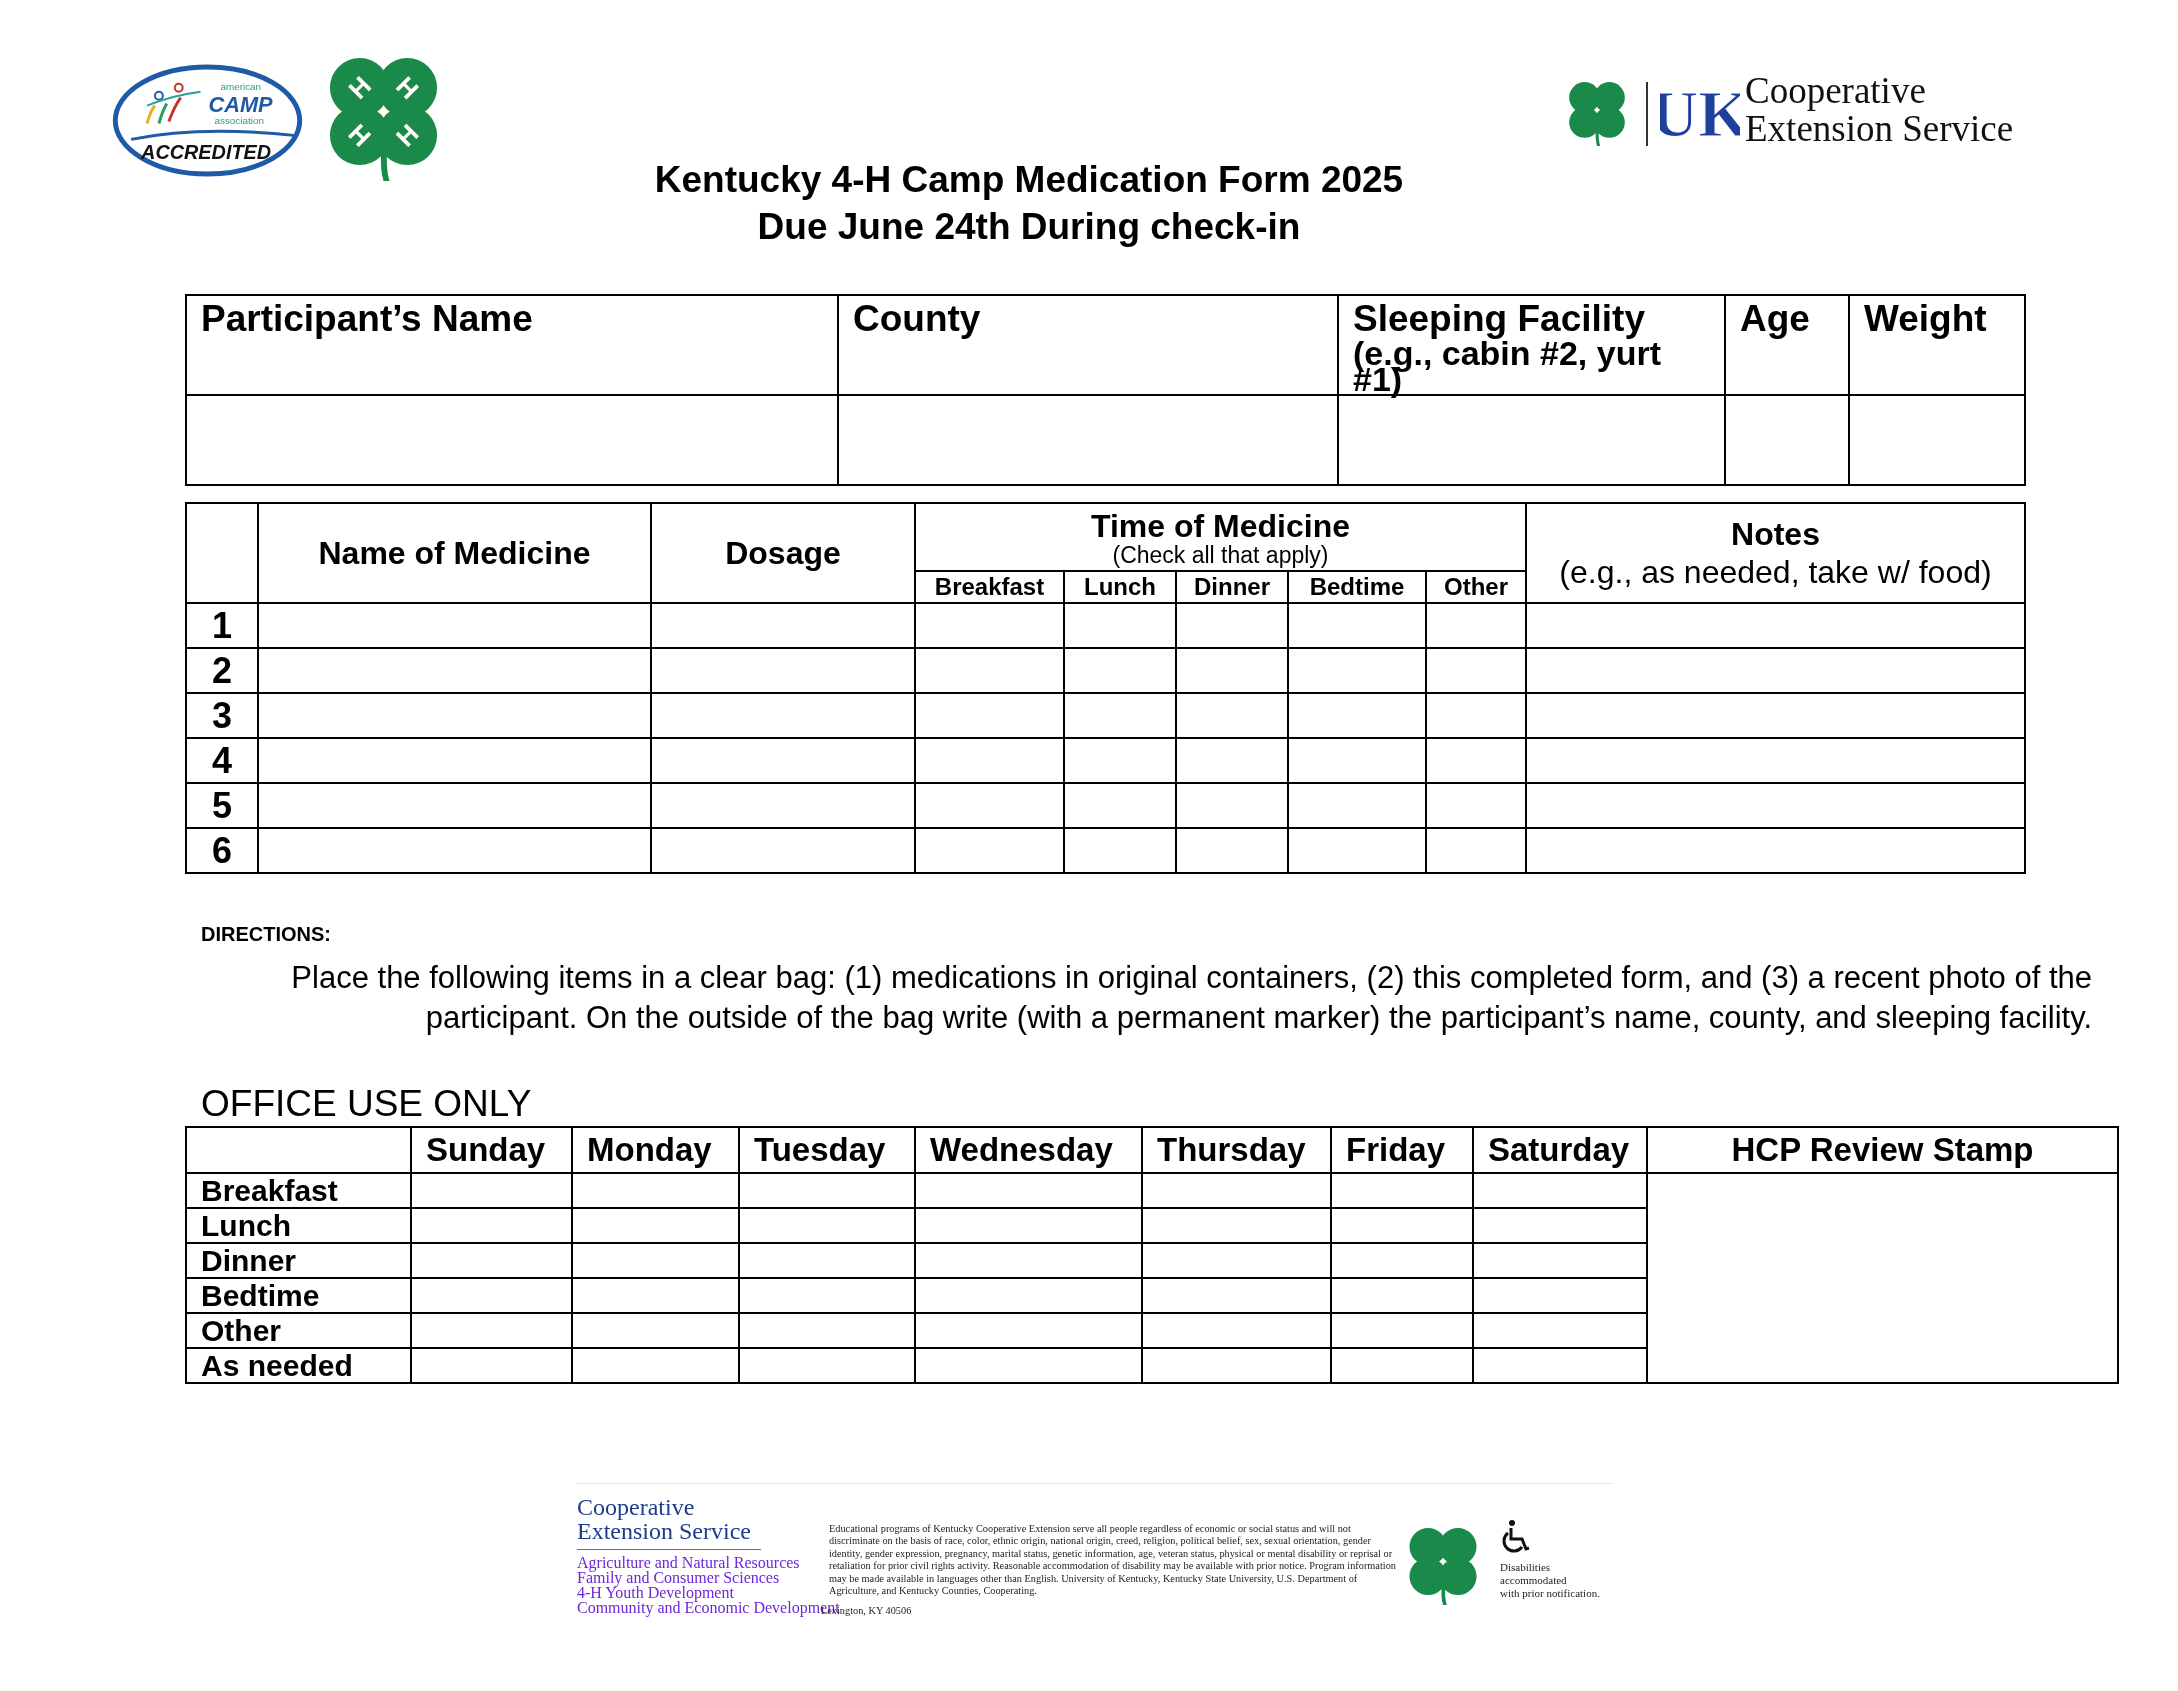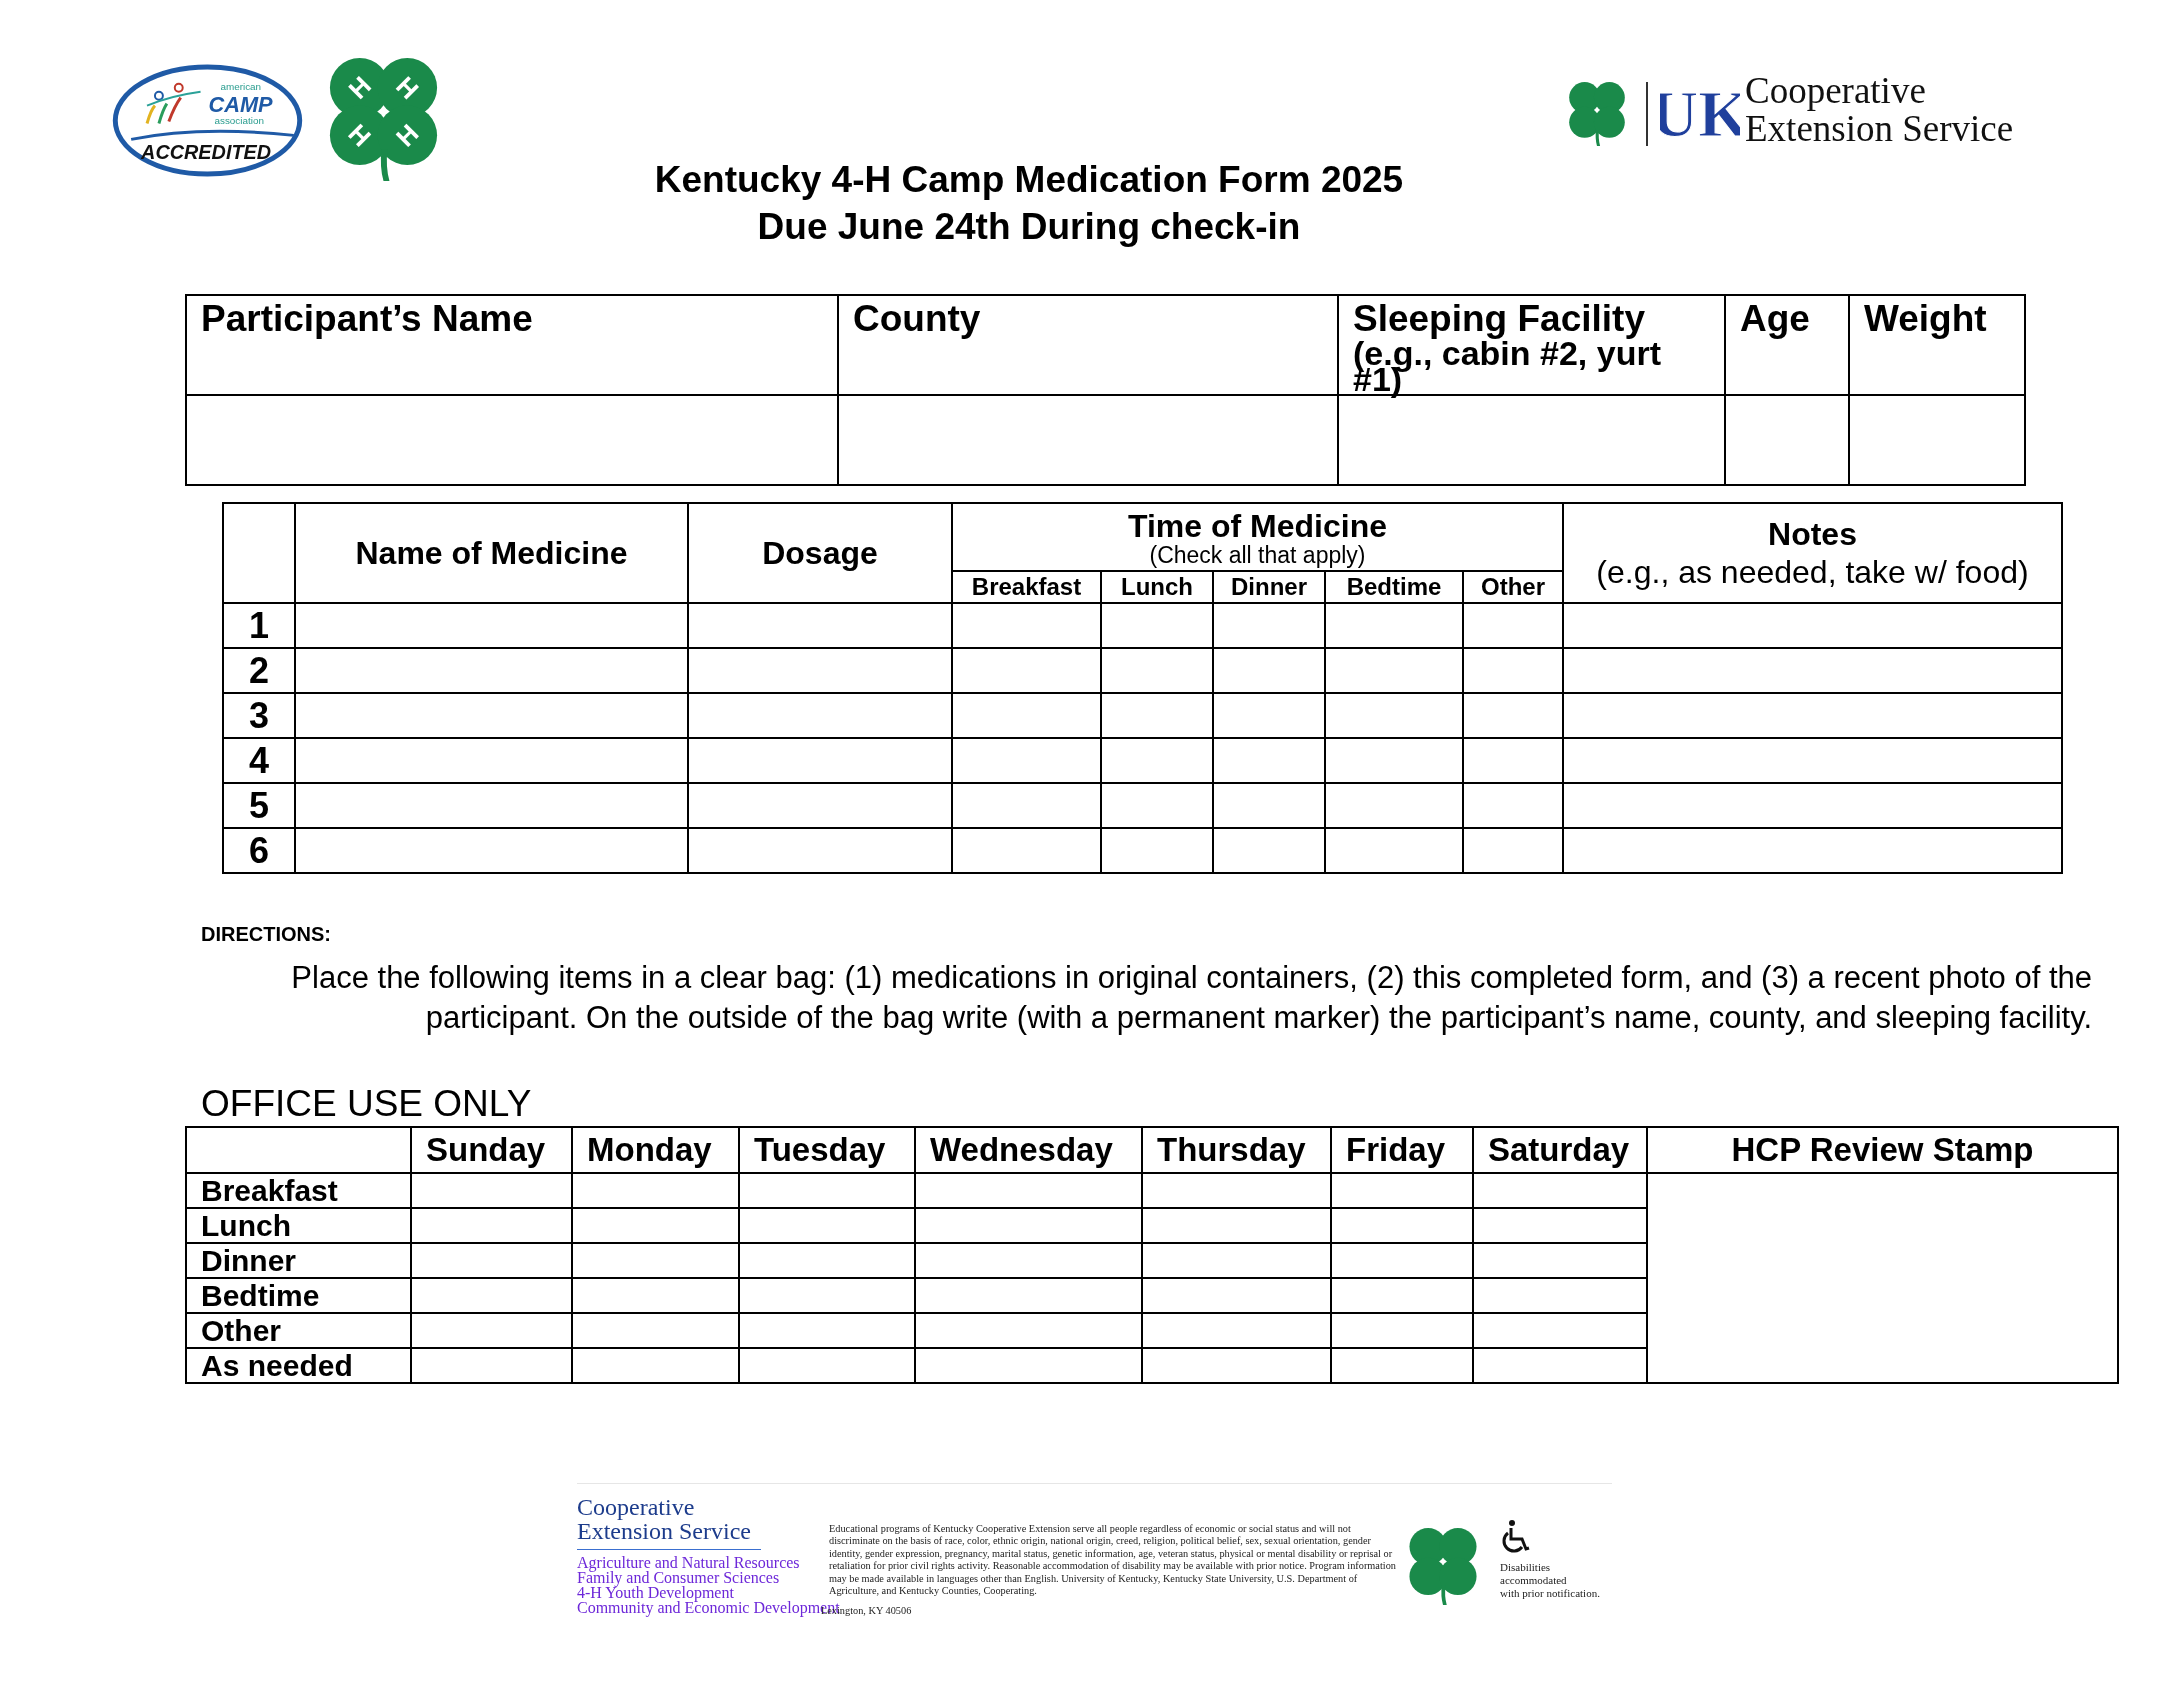--- a/index.html
+++ b/index.html
@@ -22,21 +22,21 @@
 
   
   table { border-collapse: collapse; position: absolute; table-layout: fixed; }
   td, th { border: 2px solid #000; padding: 0; }
 
   #participant-table { left: 185px; top: 294px; width: 1840px; padding-left: 48px; }
   #participant-table th { height: 76px; text-align: left; vertical-align: top; font-size: 37px; font-weight: bold; padding: 2px 14px; }
   #participant-table td { height: 88px; }
   #participant-table .sub { display: block; font-size: 34px; font-weight: bold; line-height: 26px; }
 
-  #med-table { left: 185px; top: 502px; width: 1840px; margin-left: 37px; }
+  #med-table { left: 185px; top: 502px; width: 1840px; }
   #med-table th { font-weight: bold; text-align: center; }
   #med-table .hdr-big { font-size: 32px; }
   #med-table .hdr-time { font-size: 32px; height: 62px; vertical-align: top; line-height: 36px; padding-top: 4px; }
   #med-table .hdr-time .sub { display: block; font-size: 23px; font-weight: normal; line-height: 22px; }
   #med-table .hdr-slot { font-size: 24px; height: 30px; line-height: 28px; }
   #med-table .hdr-notes { font-size: 32px; line-height: 38px; }
   #med-table .hdr-notes .sub { display: block; font-weight: normal; }
   #med-table td { height: 43px; }
   #med-table .rownum { font-size: 36px; font-weight: bold; text-align: center; line-height: 40px; }
 

